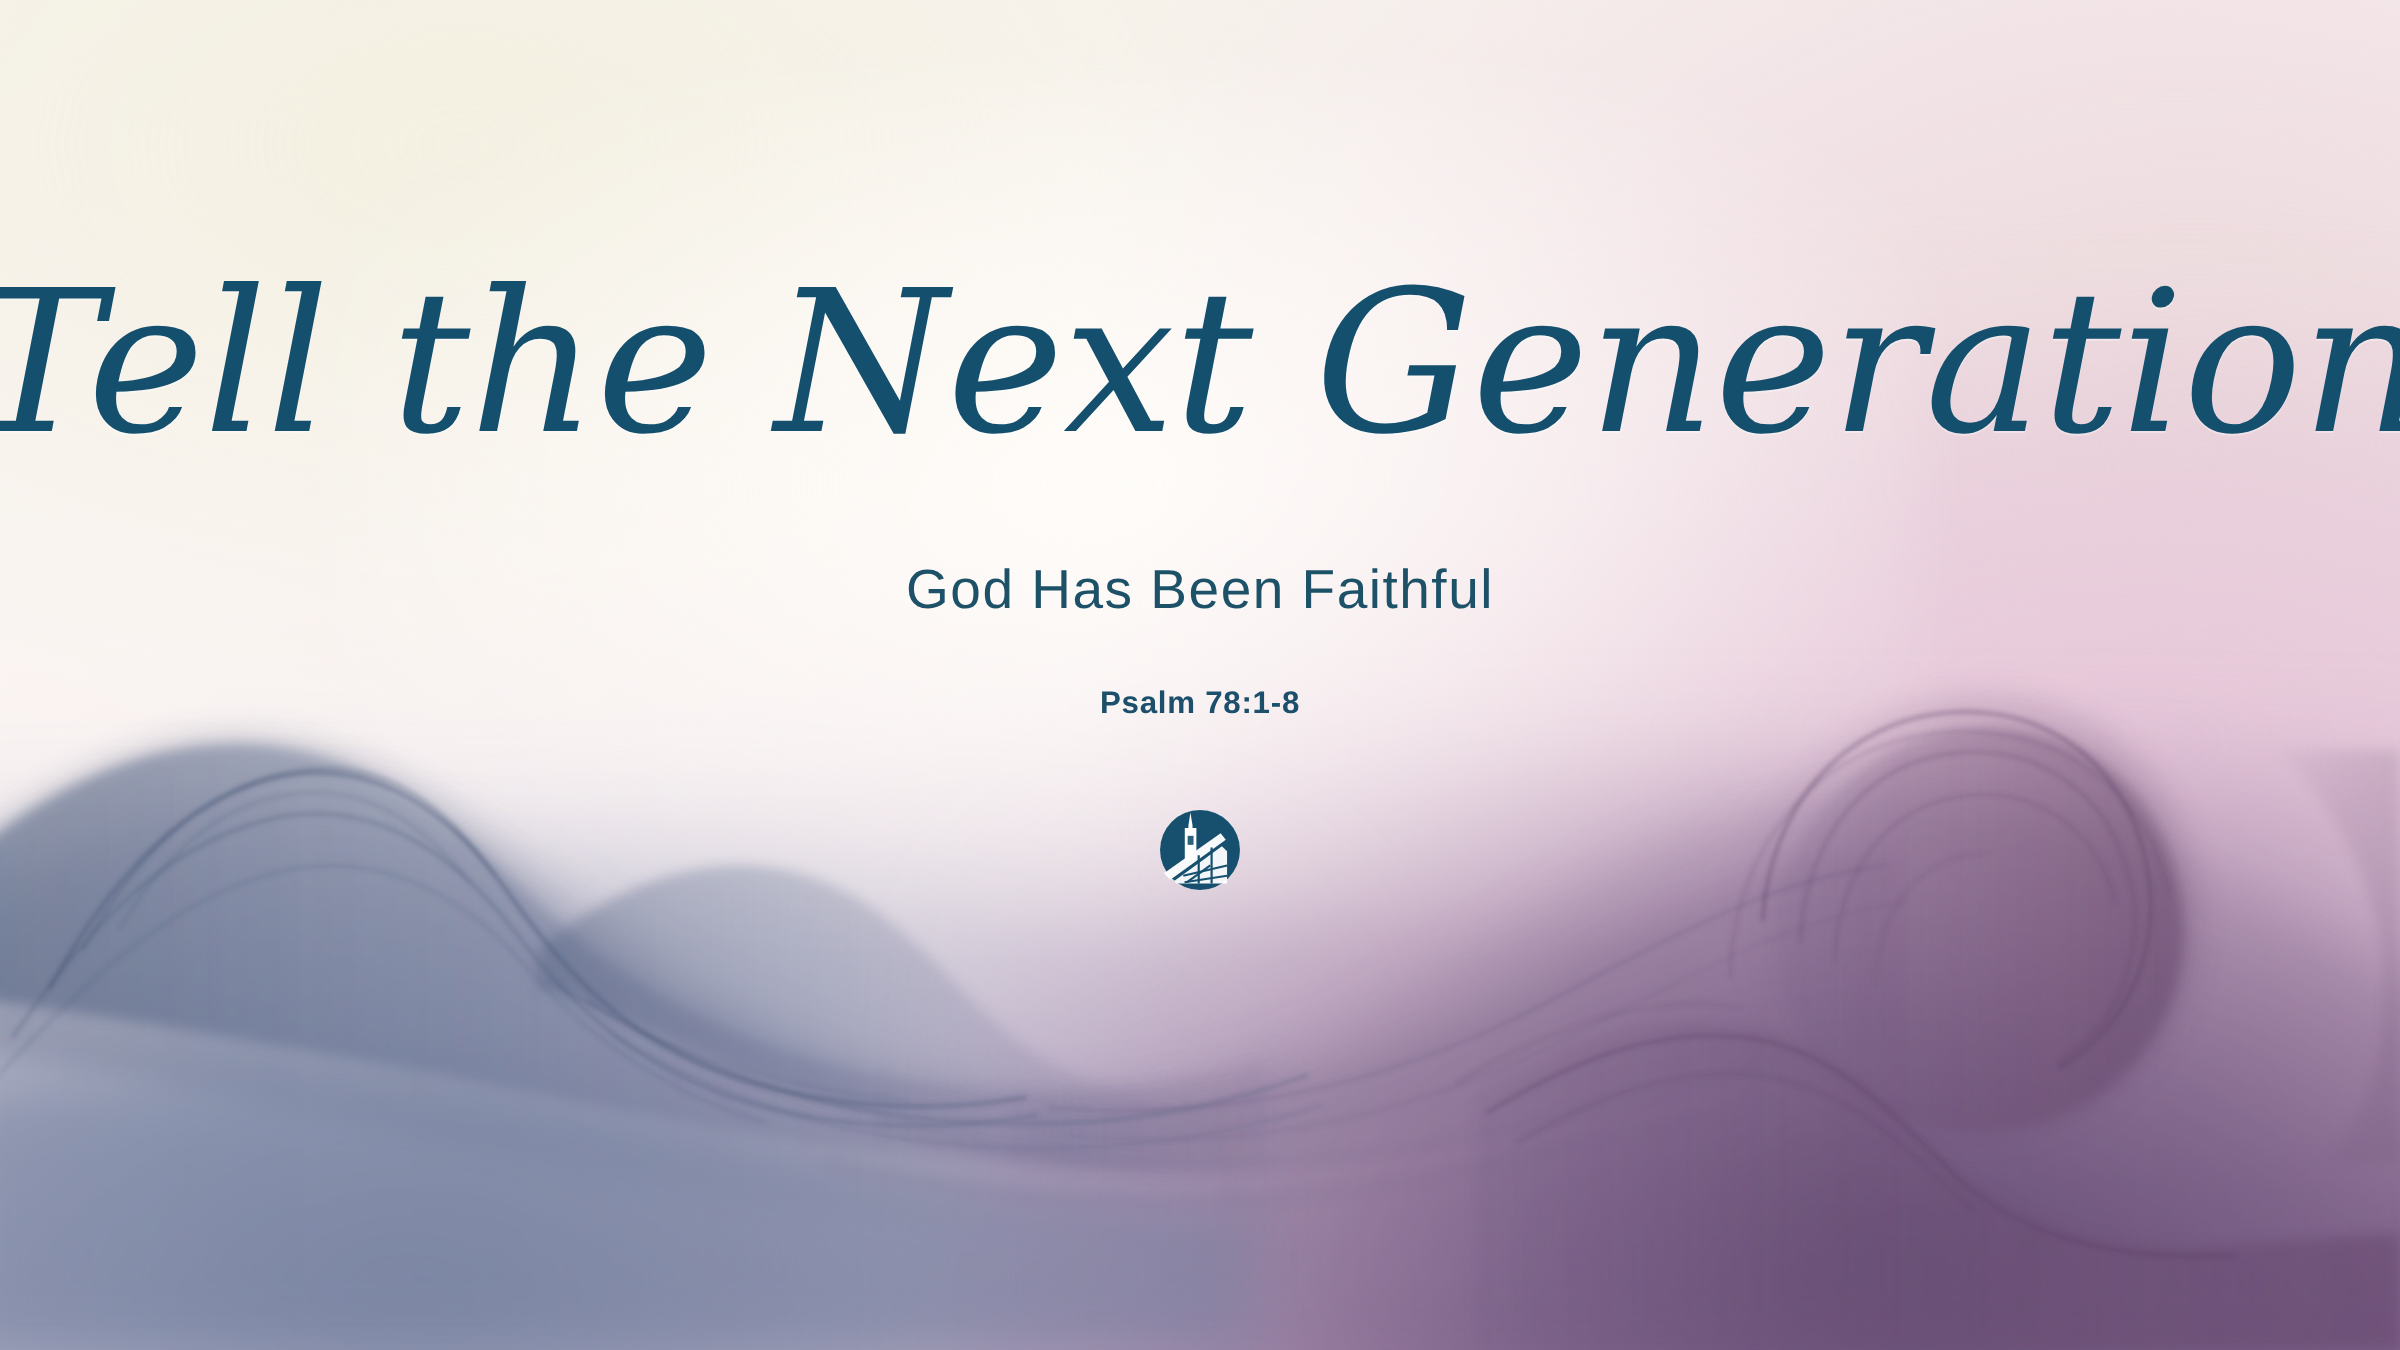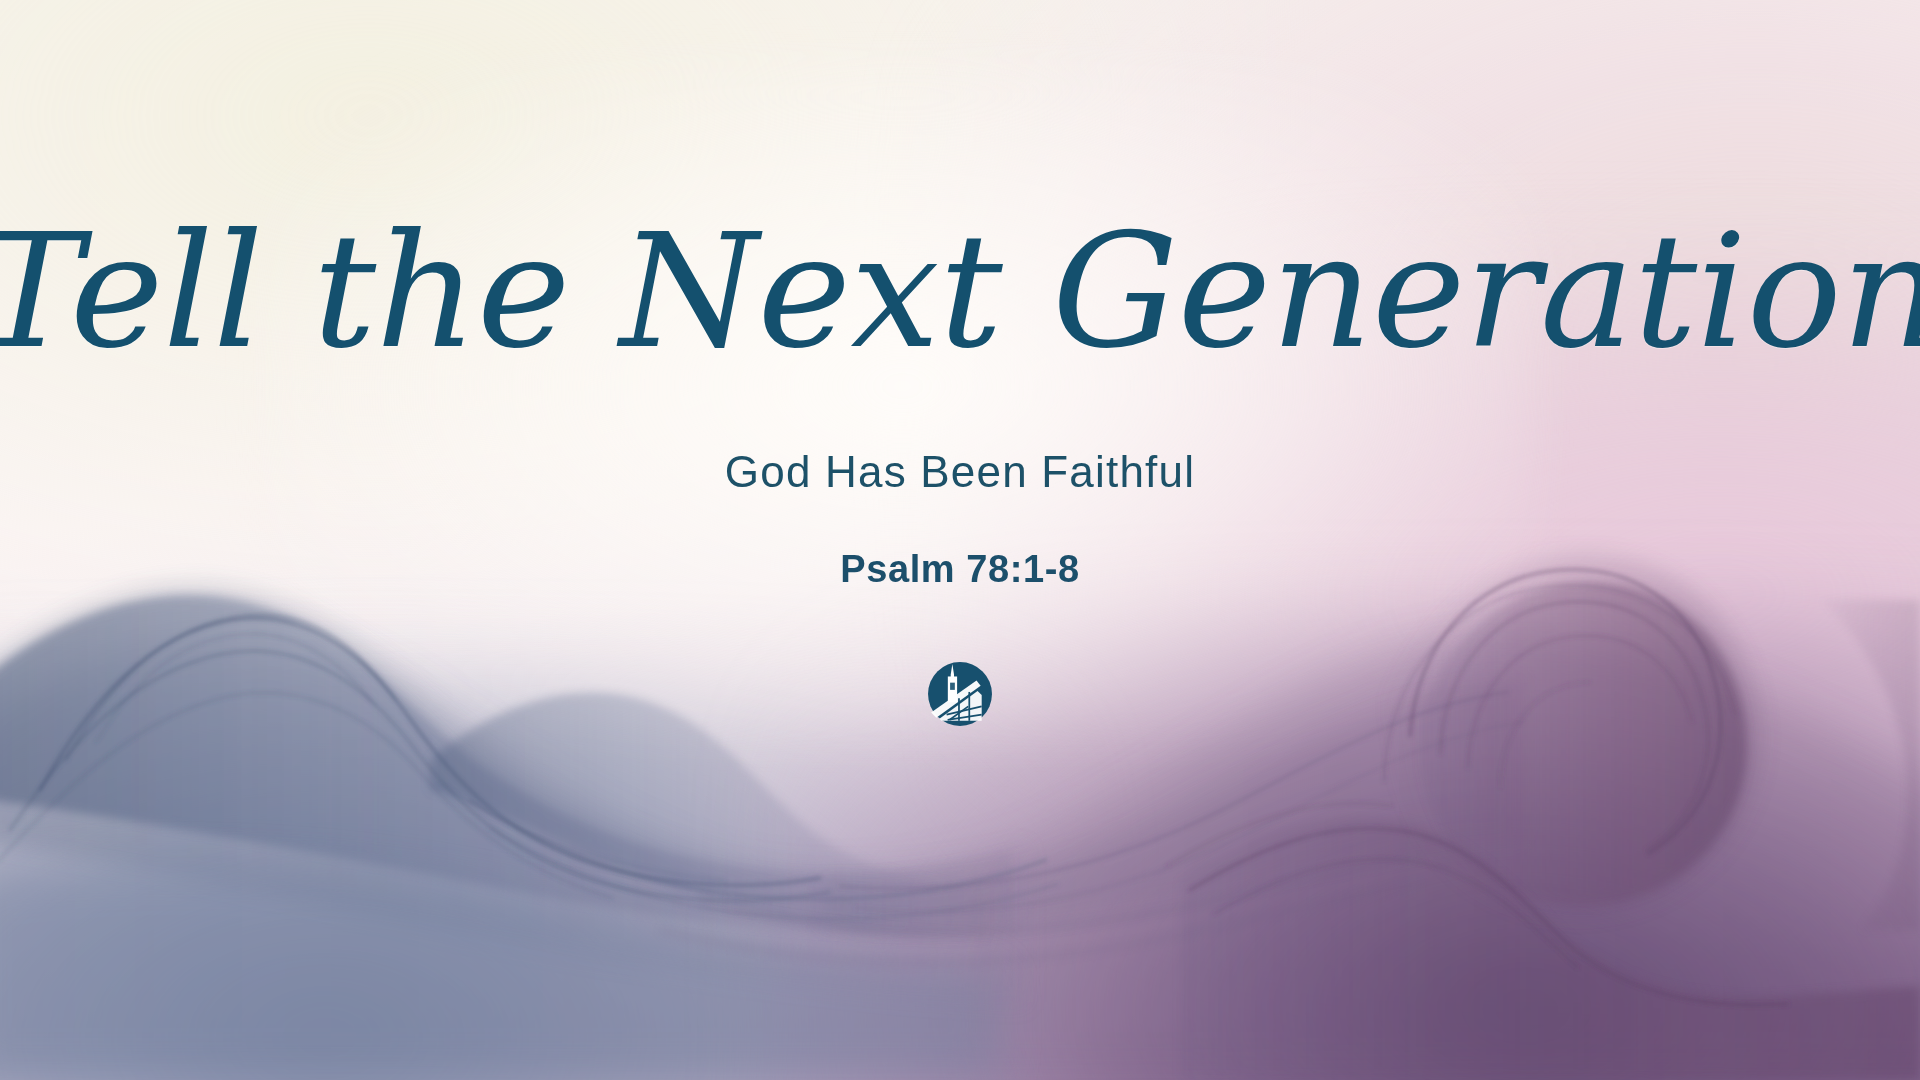--- a/index.html
+++ b/index.html
@@ -174,21 +174,21 @@
     text-align: center;
     white-space: nowrap;
     margin-top: 78px;
   }
 
   .reference {
     margin: 0;
     padding: 0;
     font-family: "Liberation Sans", sans-serif;
     font-weight: 700;
-    font-size: 38px;
+    font-size: 25px;
     line-height: 1.1;
     letter-spacing: 0.6px;
     color: #1c4f6b;
     text-align: center;
     white-space: nowrap;
     margin-top: 53px;
   }
 
   .logo-wrap {
     margin-top: 70px;

